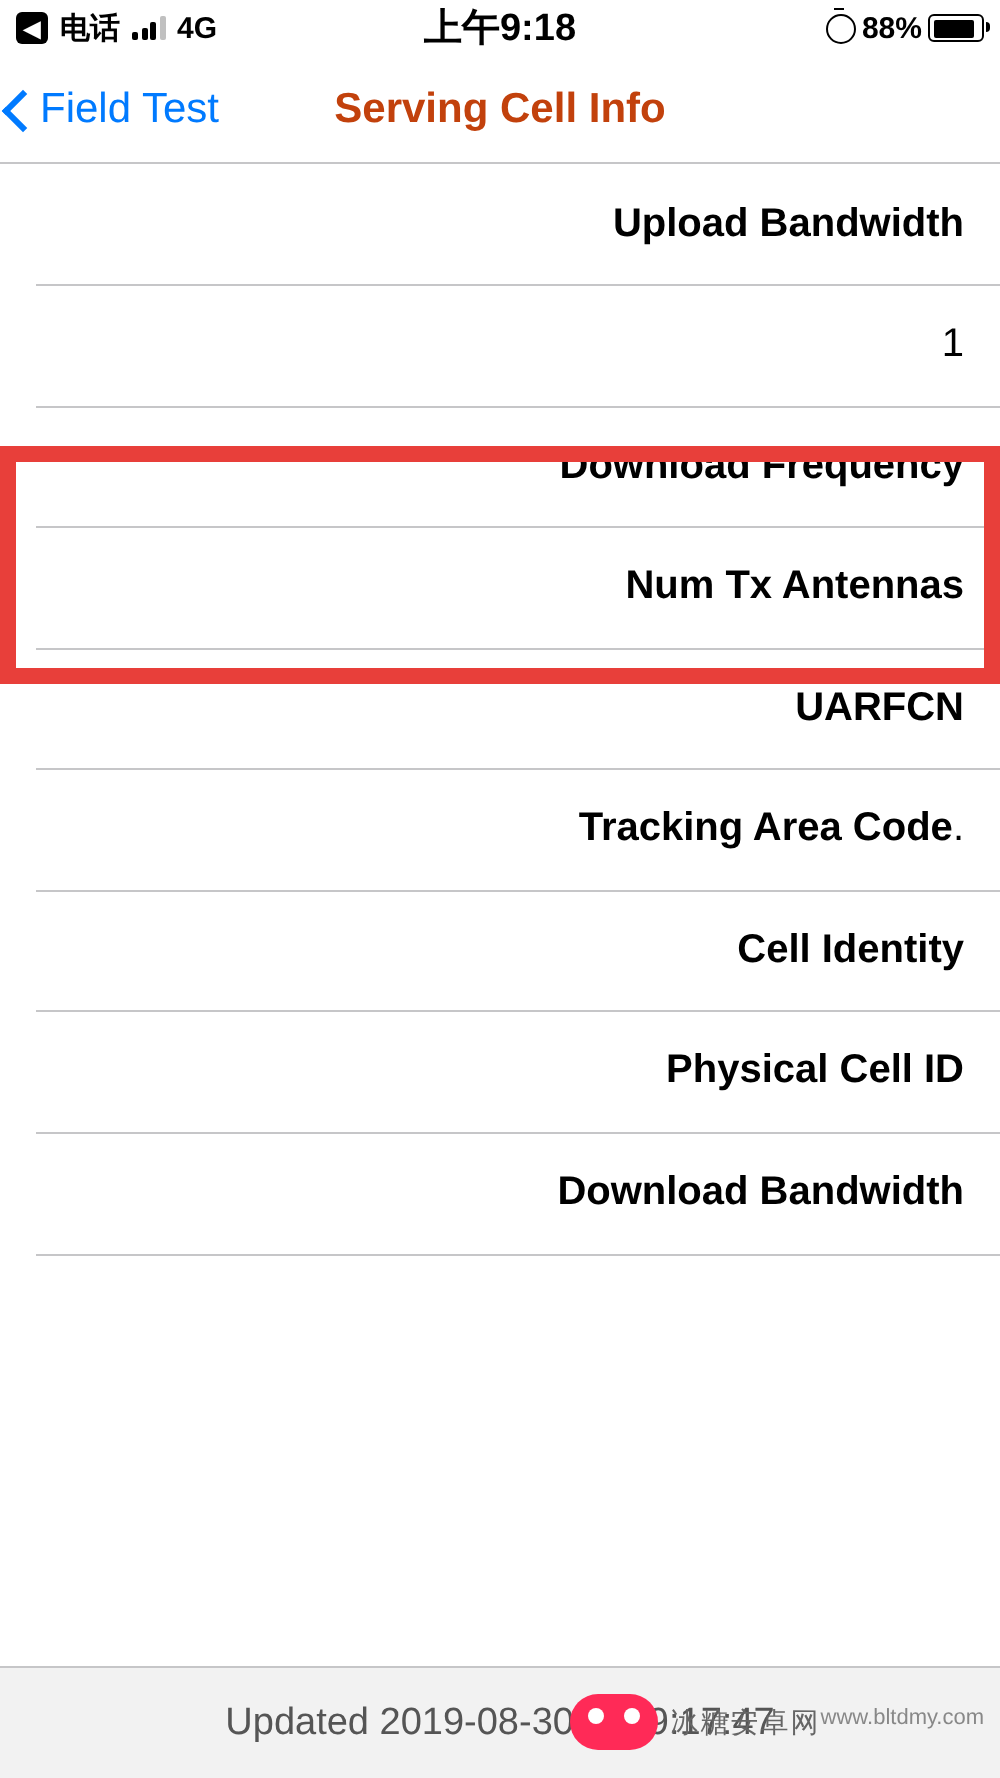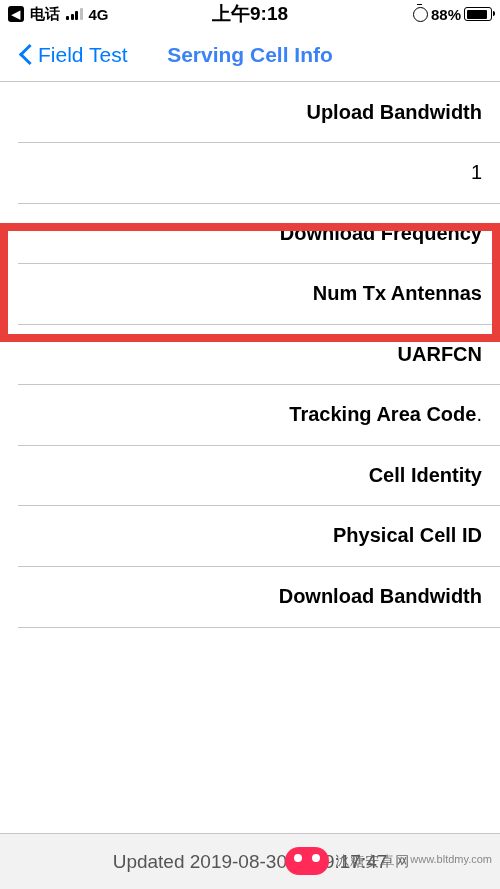--- a/index.html
+++ b/index.html
@@ -92,23 +92,24 @@
     }
     .nav-bar {
       height: 54px;
       display: flex;
       align-items: center;
       position: relative;
       border-bottom: 0.5px solid #c6c6c8;
     }
     .back-btn {
       display: flex;
+      align-items: center;
       color: #007aff;
       font-size: 21px;
-      padding-left: 20px;
+      padding-left: 2px;
       cursor: pointer;
     }
     .chevron-left {
       width: 14px;
       height: 22px;
       position: relative;
       margin-right: 4px;
     }
     .chevron-left::before {
       content: "";
@@ -120,21 +121,21 @@
       border-left: 3px solid #007aff;
       border-bottom: 3px solid #007aff;
       transform: rotate(45deg);
     }
     .nav-title {
       position: absolute;
       left: 50%;
       transform: translateX(-50%);
       font-size: 21px;
       font-weight: 700;
-      color: #3b82f6;
+      color: #c2410c;
     }
     .content {
       position: relative;
     }
     .list-row {
       height: 60px;
       display: flex;
       align-items: center;
       justify-content: flex-end;
       padding: 0 18px;

